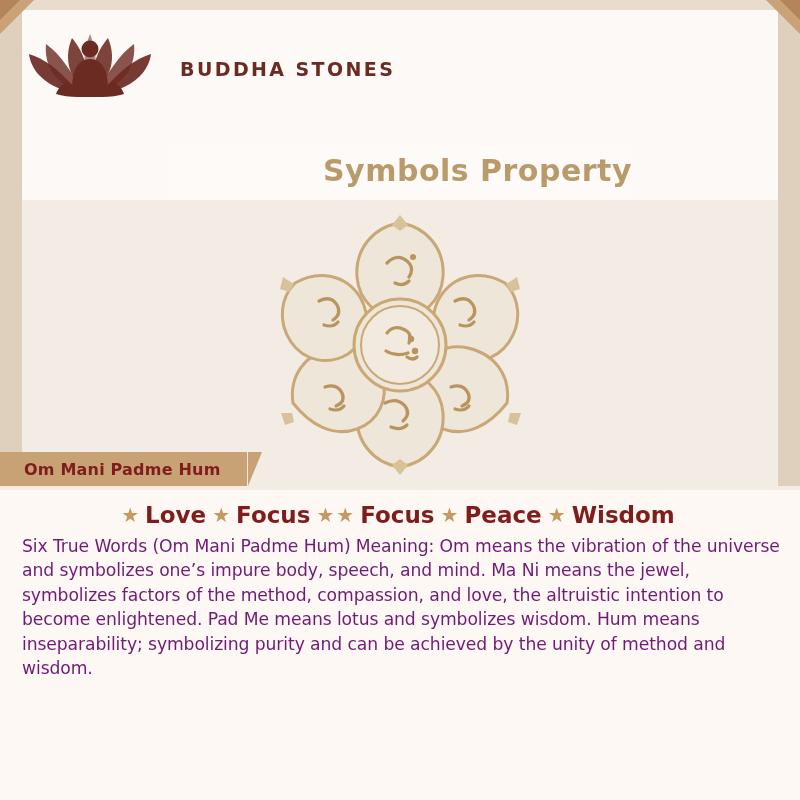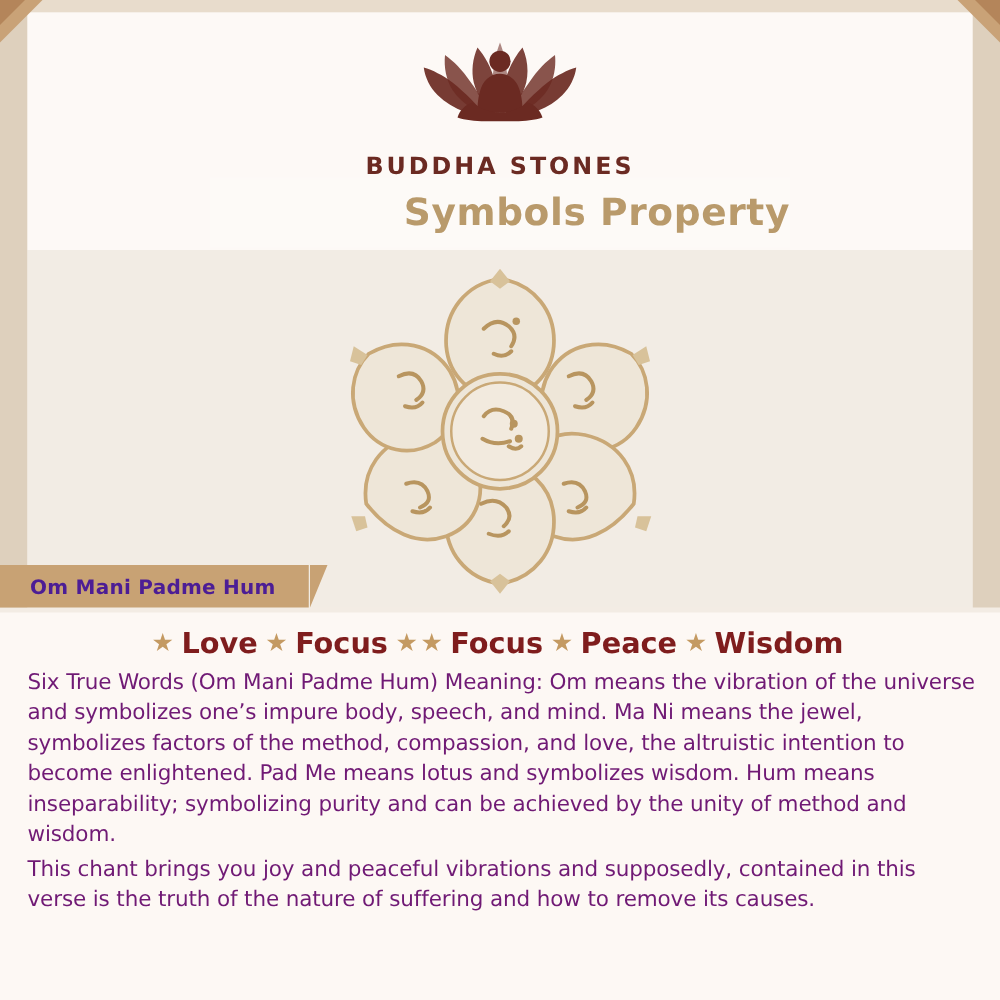--- a/index.html
+++ b/index.html
@@ -78,21 +78,21 @@
     width: 756px;
     height: 190px;
     background: #fdf9f6;
   }
 
   
   .logo-wrap {
     position: absolute;
     top: 16px; left: 0; right: 0;
     display: flex;
-    flex-direction: column;
+    flex-direction: row;
     align-items: center;
   }
   .logo-mark { width: 180px; height: 104px; display: block; }
   .brand-name {
     margin-top: 2px;
     font-family: "DejaVu Sans", sans-serif;
     font-size: 19px;
     font-weight: bold;
     letter-spacing: 2.4px;
     color: #6b2a22;
@@ -145,21 +145,21 @@
     padding: 0 26px 0 24px;
     background: #c8a274;
     display: flex;
     align-items: center;
     z-index: 5;
   }
   .label-tab .label-text {
     font-family: "DejaVu Sans", sans-serif;
     font-size: 16px;
     font-weight: bold;
-    color: #4c1d95;
+    color: #7f1d1d;
     letter-spacing: 0.2px;
   }
   .label-tab-notch {
     position: absolute;
     top: 452px;
     left: 248px;
     width: 0; height: 0;
     border-top: 34px solid #c8a274;
     border-right: 14px solid transparent;
     z-index: 5;
@@ -340,18 +340,17 @@
       <span class="star">★</span>
       <span class="kw">Focus</span>
       <span class="star">★</span>
       <span class="kw">Peace</span>
       <span class="star">★</span>
       <span class="kw">Wisdom</span>
     </div>
 
     <div class="body-text">
       <p>Six True Words (Om Mani Padme Hum) Meaning: Om means the vibration of the universe and symbolizes one’s impure body, speech, and mind. Ma Ni means the jewel, symbolizes factors of the method, compassion, and love, the altruistic intention to become enlightened. Pad Me means lotus and symbolizes wisdom. Hum means inseparability; symbolizing purity and can be achieved by the unity of method and wisdom.</p>
-      <p>This chant brings you joy and peaceful vibrations and supposedly, contained in this verse is the truth of the nature of suffering and how to remove its causes.</p>
     </div>
 
   </div>
 
 </div>
 
 </body></html>

